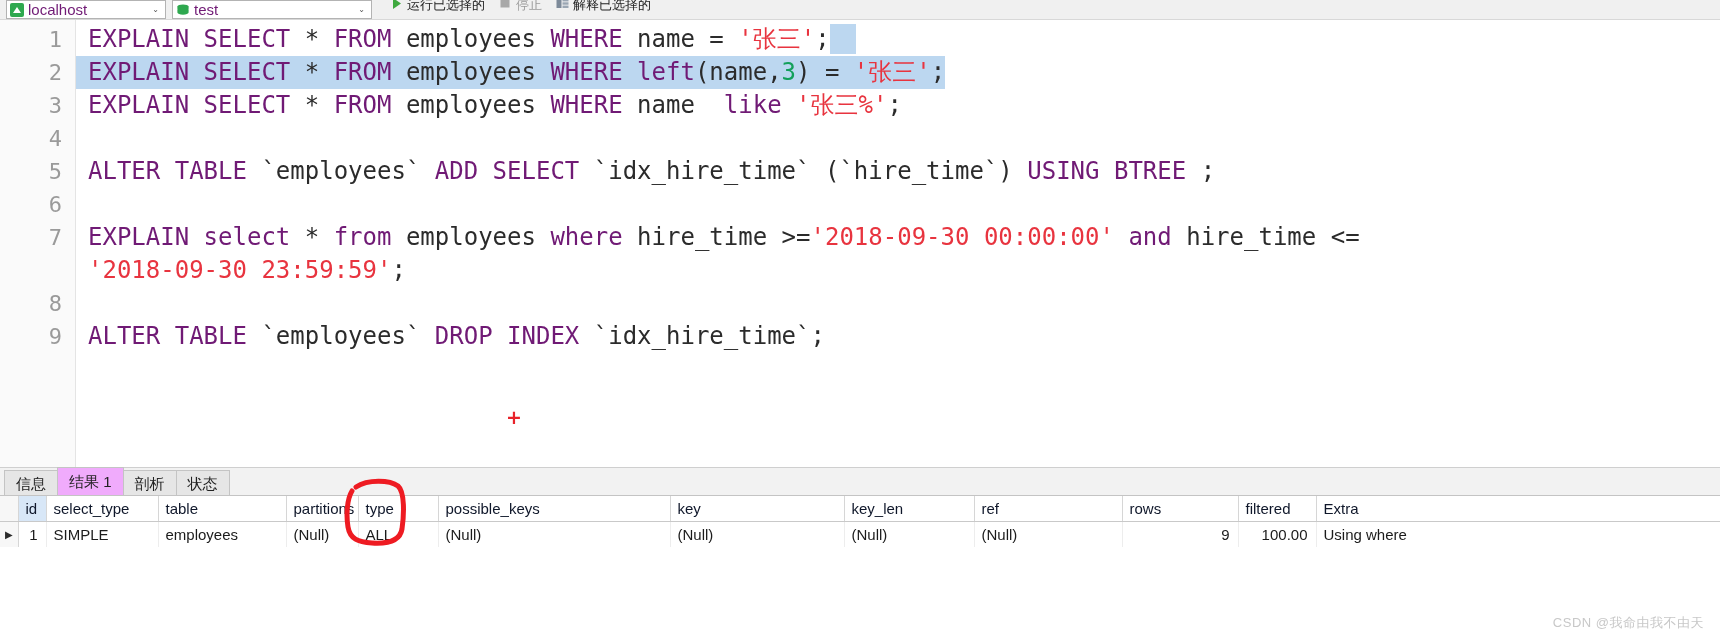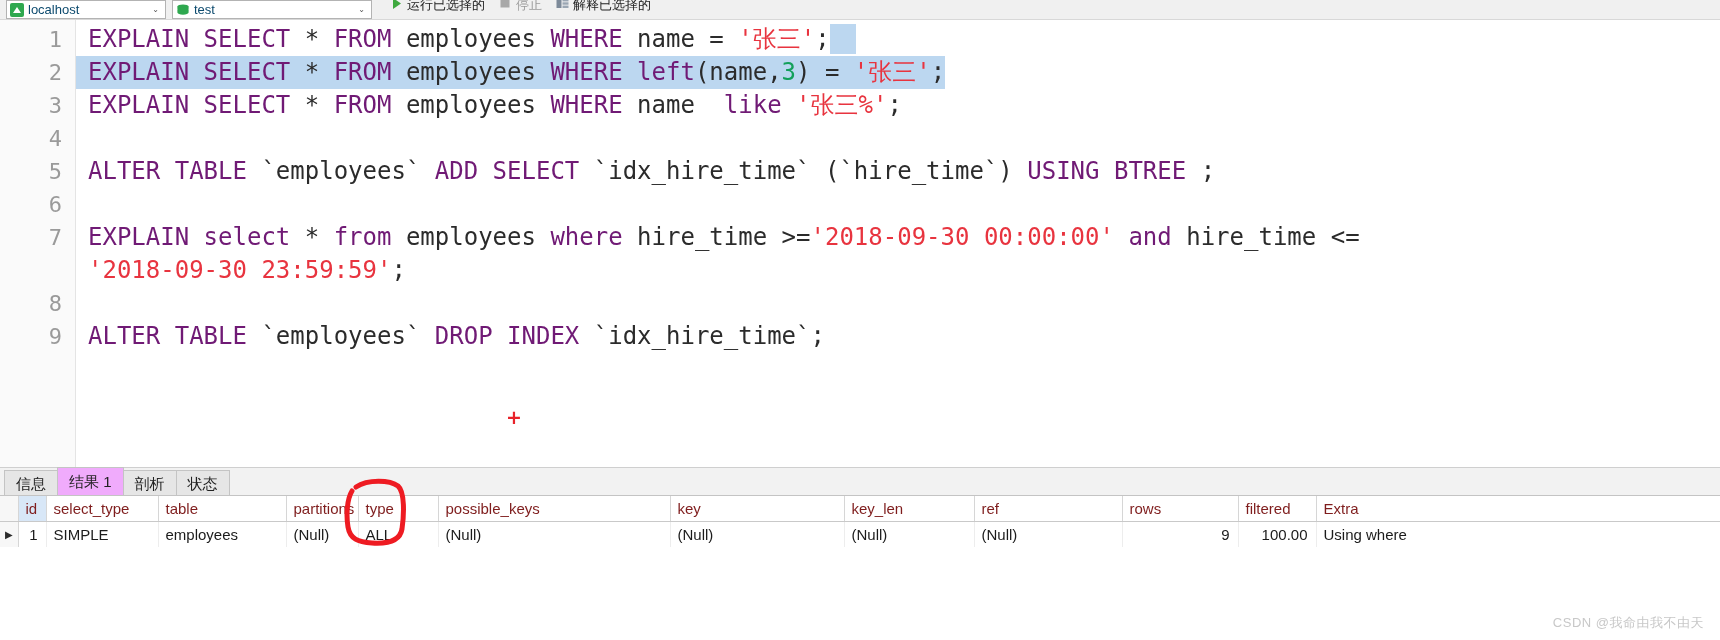--- a/index.html
+++ b/index.html
@@ -18,21 +18,21 @@
     background: #f0f0f0; border-bottom: 1px solid #d8d8d8;
     display: flex; align-items: flex-end; padding-left: 6px; gap: 6px;
     overflow: hidden;
   }
   .combo {
     height: 19px; min-width: 160px; background: #fff;
     border: 1px solid #b3b3b3;
     display: flex; align-items: center; padding: 0 2px 0 3px; gap: 4px;
     position: relative;
   }
-  .combo .cb-label { font-size: 13px; color: #0c4a6e; line-height: 13px; flex: 1; }
+  .combo .cb-label { font-size: 15px; color: #701a75; line-height: 13px; flex: 1; }
   .combo .cb-arrow { font-size: 8px; color: #555; padding-right: 4px; }
   .ic { width: 14px; height: 14px; flex: 0 0 auto; display:block; }
   .tb-btn {
     display: flex; align-items: center; gap: 3px; height: 30px;
     padding: 0 4px; font-size: 13px; color: #222; line-height: 13px;
     white-space: nowrap;
   }
   .tb-btn.disabled { color: #9a9a9a; }
 
   
@@ -88,21 +88,21 @@
   }
   .tab.active { background: #f0abfc; height: 28px; position: relative; z-index: 3; }
 
   
   .grid {
     position: absolute; top: 495px; left: 0; width: 1720px; height: 52px;
     background: #ffffff; border-top: 1px solid #c4c4c4;
   }
   .grid table { border-collapse: collapse; width: 1720px; table-layout: fixed; }
   .grid th {
-    font-weight: normal; font-size: 15px; color: #7f1d1d;
+    font-weight: normal; font-size: 15px; color: #0f172a;
     text-align: left; height: 25px; padding: 0 0 0 7px;
     border-right: 1px solid #d6d6d6; border-bottom: 1px solid #c9c9c9;
     background: #ffffff; overflow: hidden; white-space: nowrap;
   }
   .grid td {
     font-size: 15px; color: #1b1b1b; height: 26px; padding: 0 0 0 7px;
     border-right: 1px solid #ededed; background: #ffffff;
     overflow: hidden; white-space: nowrap;
   }
   .grid th.rowhdr, .grid td.rowhdr {

